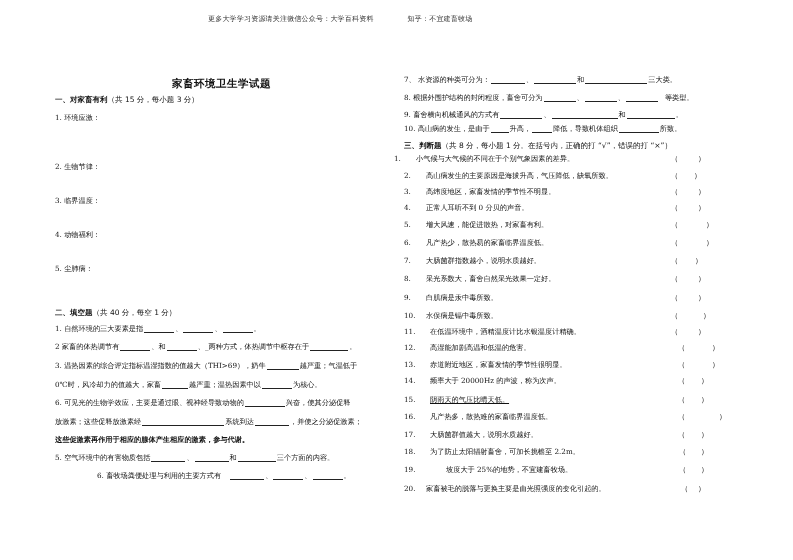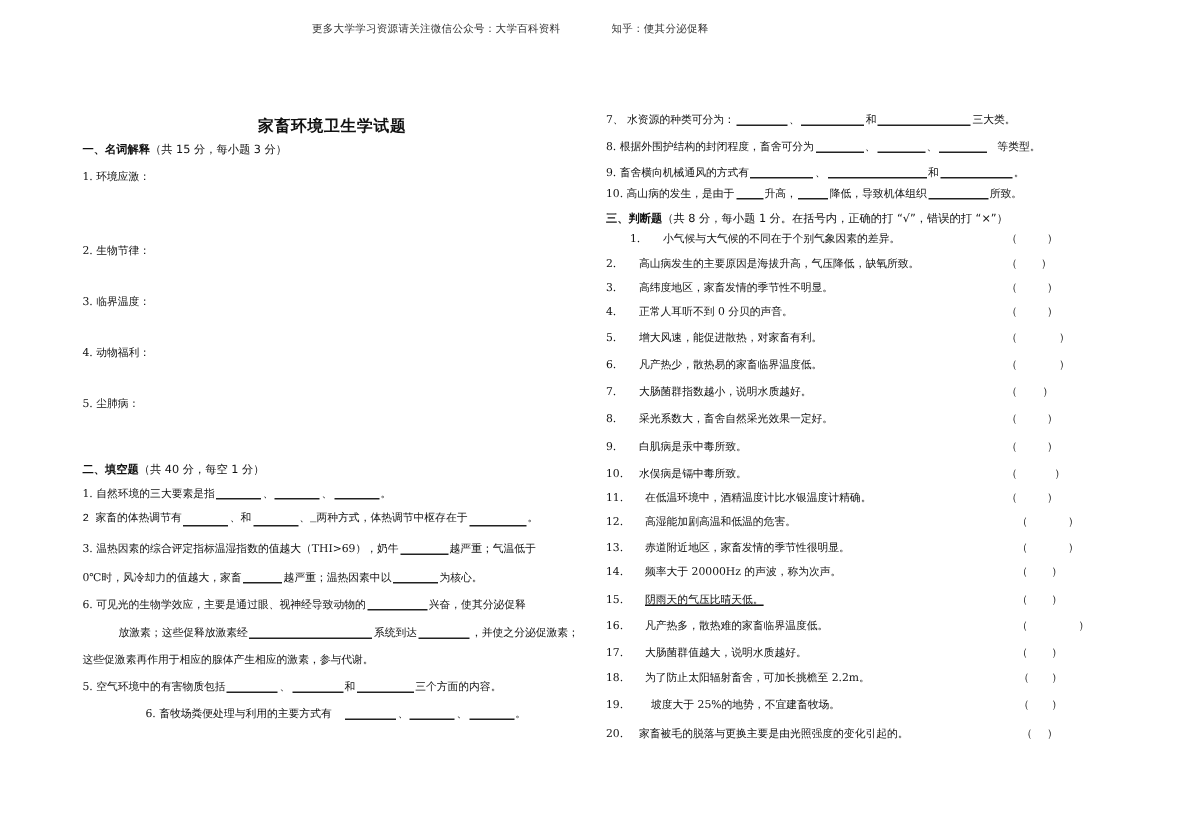--- a/index.html
+++ b/index.html
@@ -12,60 +12,60 @@
   .sec { font-family:"DejaVu Sans", sans-serif; font-size:7.5px; }
   .sec b { font-weight:bold; }
   .blank { display:inline-block; border-bottom:0.8px solid #222; height:7px; vertical-align:bottom; margin:0 1px; }
   .tf .num { display:inline-block; width:22px; }
   .paren { position:absolute; font-size:7.2px; }
 </style>
 </head>
 <body>
 
 <div class="hdr">
-  <span>更多大学学习资源请关注微信公众号：大学百科资料</span><span class="gap"></span><span>知乎：使其分泌促释</span>
+  <span>更多大学学习资源请关注微信公众号：大学百科资料</span><span class="gap"></span><span>知乎：不宜建畜牧场</span>
 </div>
 
 <div class="title">家畜环境卫生学试题</div>
 
 <div class="line sec" style="top:95px; left:55px;">
-  <b>一、名词解释</b><span>（共 15 分，每小题 3 分）</span>
+  <b>一、对家畜有利</b><span>（共 15 分，每小题 3 分）</span>
 </div>
 <div class="line" style="top:113px; left:55px;">1.  环境应激：</div>
 <div class="line" style="top:162px; left:55px;">2.  生物节律：</div>
 <div class="line" style="top:196px; left:55px;">3.  临界温度：</div>
 <div class="line" style="top:230px; left:55px;">4.  动物福利：</div>
 <div class="line" style="top:264px; left:55px;">5.  尘肺病：</div>
 
 <div class="line sec" style="top:308px; left:55px;">
   <b>二、填空题</b><span>（共 40 分，每空 1 分）</span>
 </div>
 
 <div class="line" style="top:324px; left:55px;">
   <span>1. 自然环境的三大要素是指</span><span class="blank" style="width:30px"></span><span>、</span><span class="blank" style="width:30px"></span><span>、</span><span class="blank" style="width:30px"></span><span>。</span>
 </div>
 
-<div class="line" style="top:342px; left:55px;font-family:Liberation Mono, monospace;">
+<div class="line" style="top:342px; left:55px;">
   <span>2  家畜的体热调节有</span><span class="blank" style="width:30px"></span><span>、和</span><span class="blank" style="width:30px"></span><span>、_两种方式，体热调节中枢存在于</span><span class="blank" style="width:38px"></span><span>。</span>
 </div>
 
 <div class="line" style="top:361px; left:55px;">
   <span>3.  温热因素的综合评定指标温湿指数的值越大（THI&gt;69），奶牛</span><span class="blank" style="width:32px"></span><span>越严重；气温低于</span>
 </div>
 <div class="line" style="top:380px; left:55px;">
   <span>0℃时，风冷却力的值越大，家畜</span><span class="blank" style="width:26px"></span><span>越严重；温热因素中以</span><span class="blank" style="width:30px"></span><span>为核心。</span>
 </div>
 
 <div class="line" style="top:398px; left:55px;">
   <span>6.  可见光的生物学效应，主要是通过眼、视神经导致动物的</span><span class="blank" style="width:40px"></span><span>兴奋，使其分泌促释</span>
 </div>
-<div class="line" style="top:417px; left:55px;margin-left:24px;">
+<div class="line" style="top:417px; left:55px;">
   <span>放激素；这些促释放激素经</span><span class="blank" style="width:82px"></span><span>系统到达</span><span class="blank" style="width:34px"></span><span>，并使之分泌促激素；</span>
 </div>
-<div class="line" style="top:435px; left:55px;">这些促激素再作用于相应的腺体产生相应的激素，参与代谢。</div>
+<div class="line" style="top:435px; left:55px;font-weight:bold;">这些促激素再作用于相应的腺体产生相应的激素，参与代谢。</div>
 
 <div class="line" style="top:453px; left:55px;">
   <span>5.  空气环境中的有害物质包括</span><span class="blank" style="width:34px"></span><span>、</span><span class="blank" style="width:34px"></span><span>和</span><span class="blank" style="width:38px"></span><span>三个方面的内容。</span>
 </div>
 
 <div class="line" style="top:471px; left:55px;margin-left:42px;">
   <span>6.  畜牧场粪便处理与利用的主要方式有</span><span style="display:inline-block;width:8px"></span><span class="blank" style="width:34px"></span><span>、</span><span class="blank" style="width:30px"></span><span>、</span><span class="blank" style="width:30px"></span><span>。</span>
 </div>
 
 <div class="line" style="top:75px; left:404px;">
@@ -79,21 +79,21 @@
 </div>
 <div class="line" style="top:124px; left:404px;">
   <span>10.  高山病的发生，是由于</span><span class="blank" style="width:18px"></span><span>升高，</span><span class="blank" style="width:20px"></span><span>降低，导致机体组织</span><span class="blank" style="width:40px"></span><span>所致。</span>
 </div>
 
 <div class="line sec" style="top:141px; left:404px;">
   <b>三、判断题</b><span>（共 8 分，每小题 1 分。在括号内，正确的打 “√”，错误的打 “×”）</span>
 </div>
 
 <div id="tf-list">
-    <div class="line tf" style="top: 154px; left: 420px;"><span class="num">1.</span><span style="margin-left: 0px;">小气候与大气候的不同在于个别气象因素的差异。</span></div>
+    <div class="line tf" style="top: 154px; left: 394px;"><span class="num">1.</span><span style="margin-left: 0px;">小气候与大气候的不同在于个别气象因素的差异。</span></div>
     <span class="paren" style="top: 154px; left: 671px;">（</span>
     <span style="position: absolute; top: 154px; left: 679px; width: 19px; height: 9px;"></span>
     <span class="paren" style="top: 154px; left: 698px;">）</span>
     <div class="line tf" style="top: 171px; left: 404px;"><span class="num">2.</span><span style="margin-left: 0px;">高山病发生的主要原因是海拔升高，气压降低，缺氧所致。</span></div>
     <span class="paren" style="top: 171px; left: 671px;">（</span>
     <span style="position: absolute; top: 171px; left: 679px; width: 15px; height: 9px;"></span>
     <span class="paren" style="top: 171px; left: 694px;">）</span>
     <div class="line tf" style="top: 187px; left: 404px;"><span class="num">3.</span><span style="margin-left: 0px;">高纬度地区，家畜发情的季节性不明显。</span></div>
     <span class="paren" style="top: 187px; left: 671px;">（</span>
     <span style="position: absolute; top: 187px; left: 679px; width: 19px; height: 9px;"></span>
@@ -151,21 +151,21 @@
     <span style="position: absolute; top: 412px; left: 686px; width: 33px; height: 9px;"></span>
     <span class="paren" style="top: 412px; left: 719px;">）</span>
     <div class="line tf" style="top: 430px; left: 404px;"><span class="num">17.</span><span style="margin-left: 4px;">大肠菌群值越大，说明水质越好。</span></div>
     <span class="paren" style="top: 430px; left: 678px;">（</span>
     <span style="position: absolute; top: 430px; left: 686px; width: 15px; height: 9px;"></span>
     <span class="paren" style="top: 430px; left: 701px;">）</span>
     <div class="line tf" style="top: 447px; left: 404px;"><span class="num">18.</span><span style="margin-left: 4px;">为了防止太阳辐射畜舍，可加长挑檐至 2.2m。</span></div>
     <span class="paren" style="top: 447px; left: 679px;">（</span>
     <span style="position: absolute; top: 447px; left: 687px; width: 14px; height: 9px;"></span>
     <span class="paren" style="top: 447px; left: 701px;">）</span>
-    <div class="line tf" style="top: 465px; left: 404px;"><span class="num">19.</span><span style="margin-left: 8px;">坡度大于 25%的地势，不宜建畜牧场。</span></div>
+    <div class="line tf" style="top: 465px; left: 404px;"><span class="num">19.</span><span style="margin-left: 20px;">坡度大于 25%的地势，不宜建畜牧场。</span></div>
     <span class="paren" style="top: 465px; left: 679px;">（</span>
     <span style="position: absolute; top: 465px; left: 687px; width: 14px; height: 9px;"></span>
     <span class="paren" style="top: 465px; left: 701px;">）</span>
     <div class="line tf" style="top: 484px; left: 404px;"><span class="num">20.</span><span style="margin-left: 0px;">家畜被毛的脱落与更换主要是由光照强度的变化引起的。</span></div>
     <span class="paren" style="top: 484px; left: 681px;">（</span>
     <span style="position: absolute; top: 484px; left: 689px; width: 9px; height: 9px;"></span>
     <span class="paren" style="top: 484px; left: 698px;">）</span>
   </div>
 
 </body></html>

